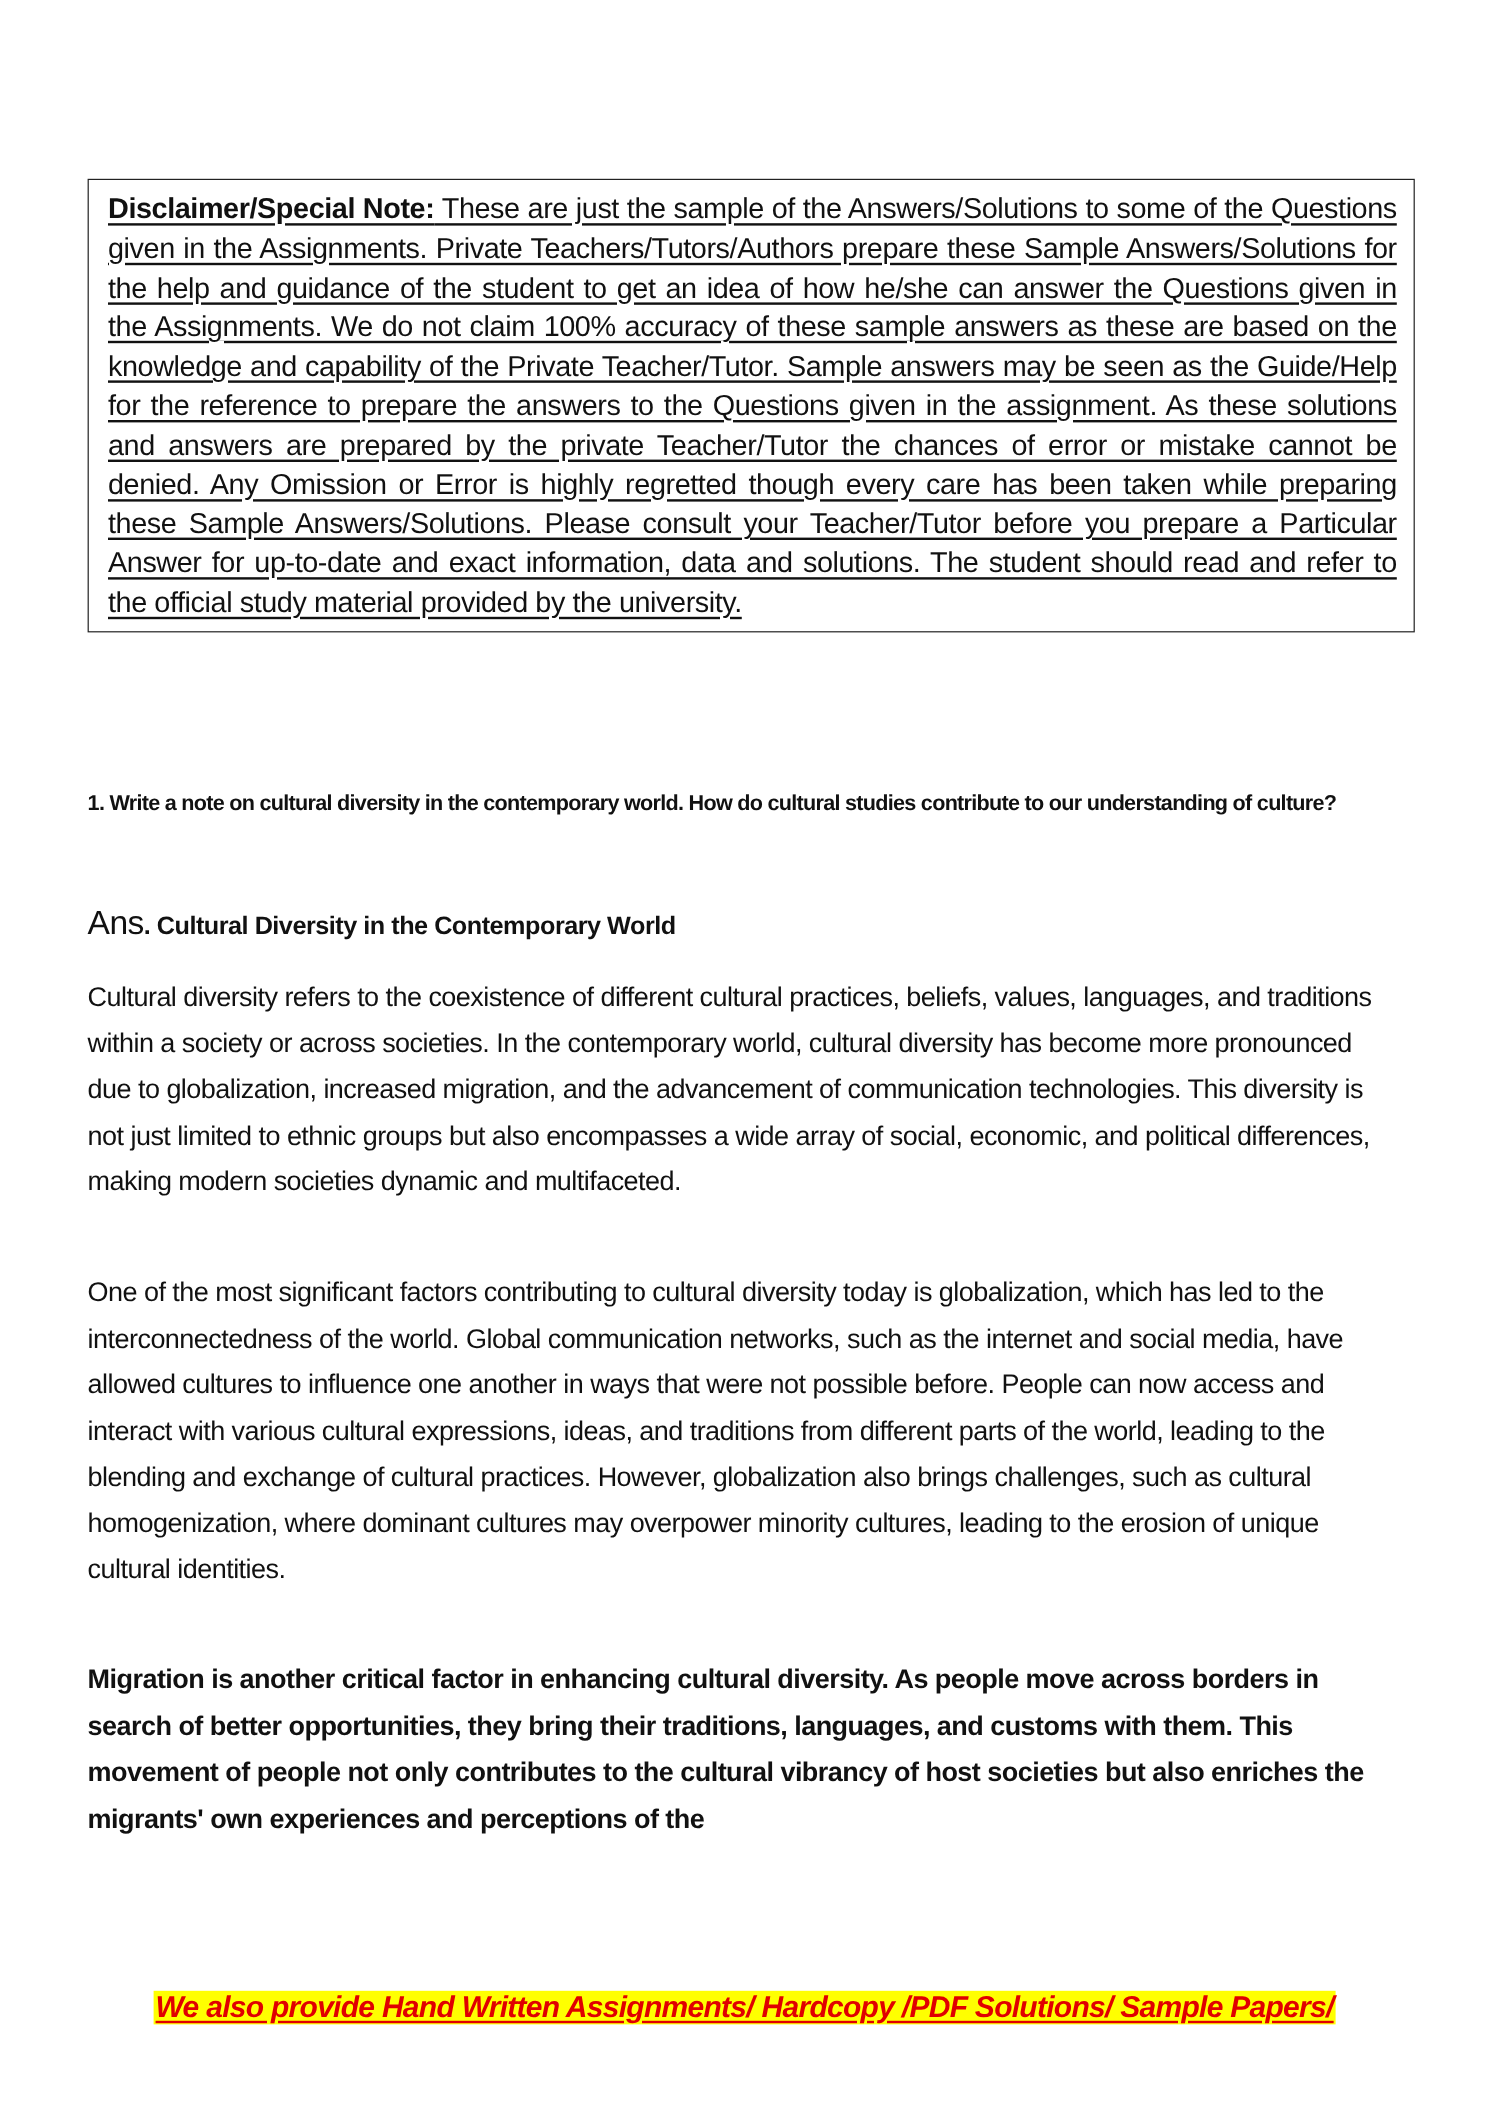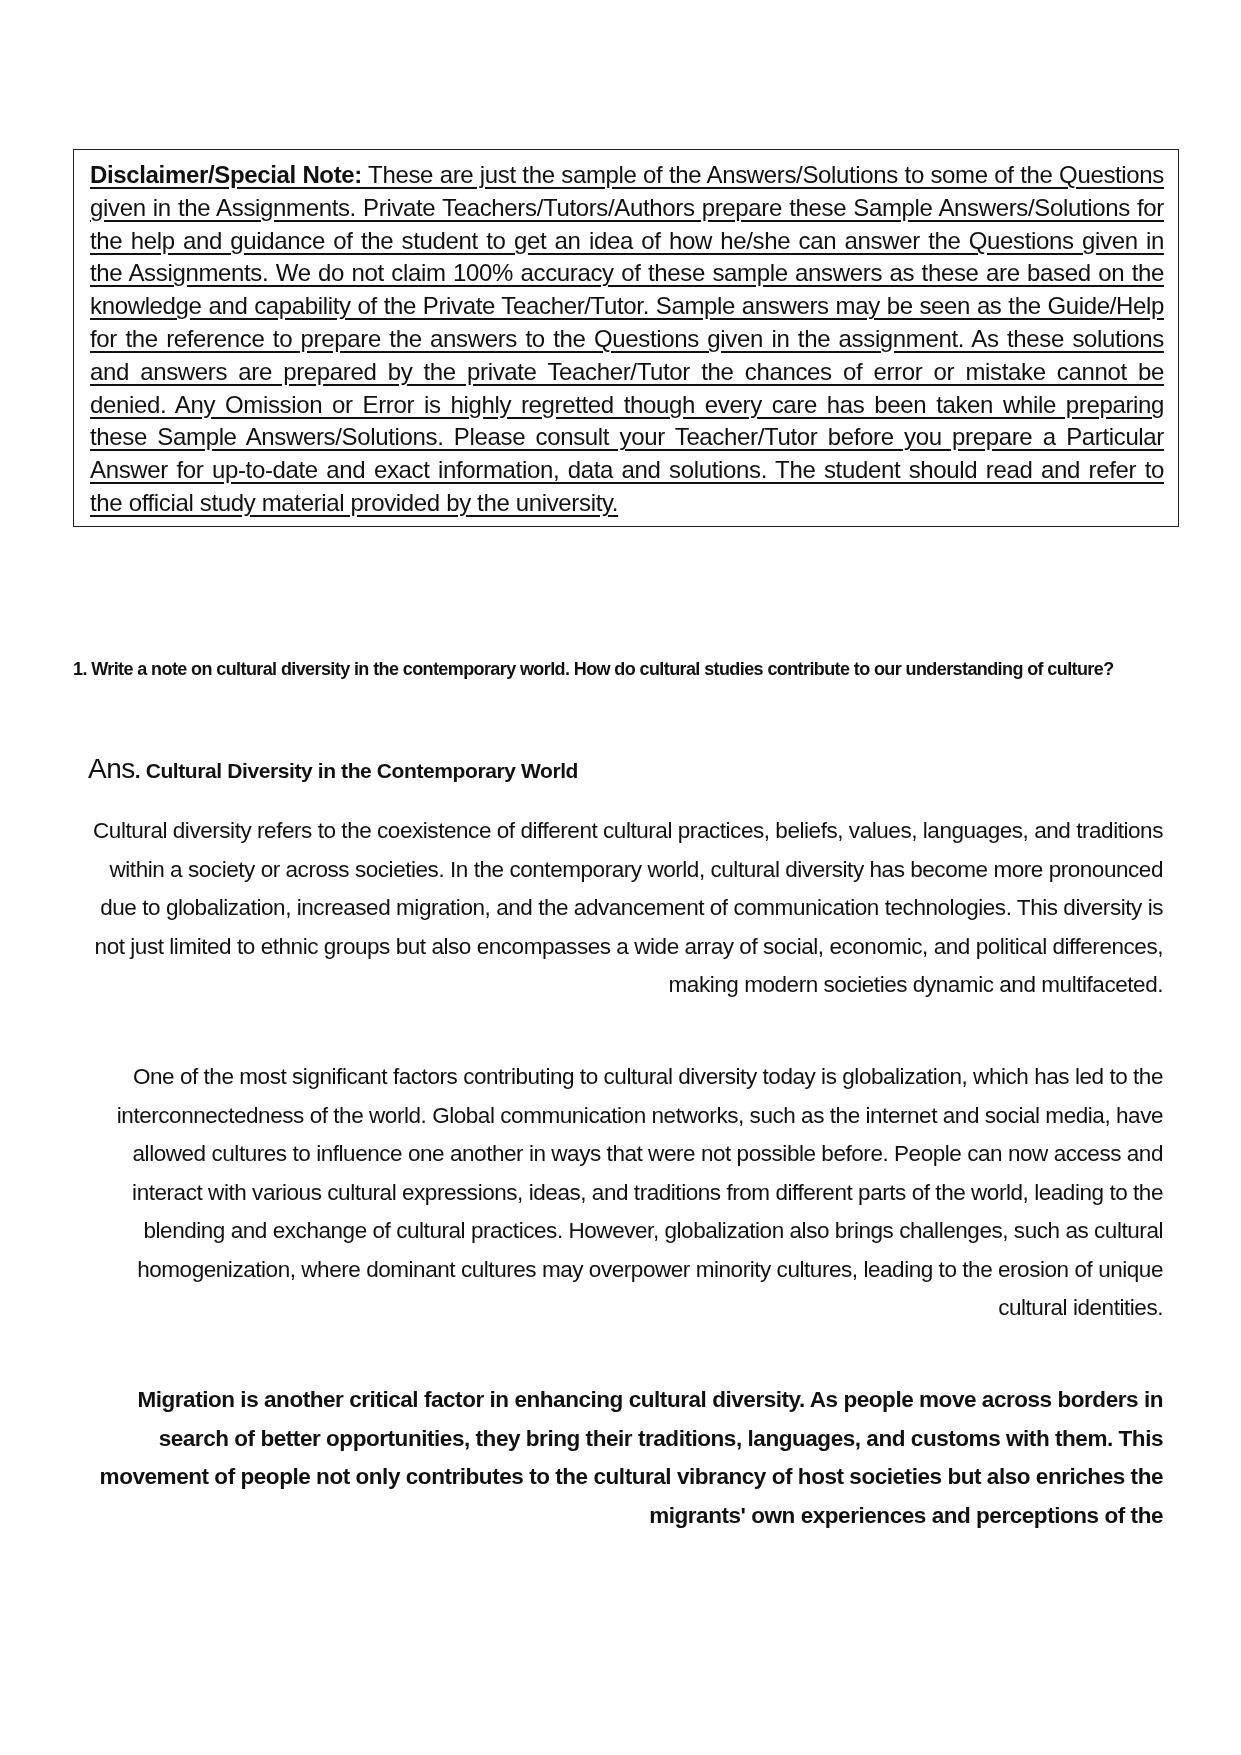--- a/index.html
+++ b/index.html
@@ -12,25 +12,25 @@
   .disclaimer-text {
     font-family: "Liberation Sans", sans-serif; font-size: 24px; line-height: 32.8px;
     text-align: justify; text-decoration: underline; text-underline-offset: 4px;
     letter-spacing: -0.35px; word-spacing: 0px;
   }
   .disclaimer-text .lbl { font-weight: bold; }
   .question {
     position: absolute; left: 73px; top: 647px; width: 1090px;
     font-size: 18px; font-weight: bold; line-height: 44px; letter-spacing: -0.6px;
   }
-  .ans-line { position: absolute; left: 73px; top: 753px; font-size: 21px; font-weight: bold; letter-spacing: -0.4px; margin-left: 15px; }
+  .ans-line { position: absolute; left: 73px; top: 753px; font-size: 21px; font-weight: bold; letter-spacing: -0.4px; }
   .ans-line .ans-lbl { font-size: 28px; font-weight: normal; letter-spacing: -0.5px; }
   .para {
     position: absolute; left: 73px; width: 1090px;
-    font-size: 22.5px; line-height: 38.5px; letter-spacing: -0.45px; margin: 0; text-align: right;
+    font-size: 22.5px; line-height: 38.5px; letter-spacing: -0.45px; margin: 0;
   }
   .p1 { top: 812px; }
   .p2 { top: 1058px; }
   .p3 { top: 1381px; font-weight: bold; }
   .promo {
     position: absolute; left: 0; top: 1656px; width: 1241px; text-align: center;
     font-size: 25px; font-weight: bold; font-style: italic; line-height: 34px; letter-spacing: -0.6px;
     color: #e00000;
   }
   .promo span { background: #ffff00; text-decoration: underline; text-decoration-color: #e00000; text-underline-offset: 3px; padding: 0 2px; }
@@ -44,14 +44,14 @@
 
 <div class="question">1. Write a note on cultural diversity in the contemporary world. How do cultural studies contribute to our understanding of culture?</div>
 
 <div class="ans-line"><span class="ans-lbl">Ans</span><span>. </span><span>Cultural Diversity in the Contemporary World</span></div>
 
 <p class="para p1">Cultural diversity refers to the coexistence of different cultural practices, beliefs, values, languages, and traditions within a society or across societies. In the contemporary world, cultural diversity has become more pronounced due to globalization, increased migration, and the advancement of communication technologies. This diversity is not just limited to ethnic groups but also encompasses a wide array of social, economic, and political differences, making modern societies dynamic and multifaceted.</p>
 <p class="para p2">One of the most significant factors contributing to cultural diversity today is globalization, which has led to the interconnectedness of the world. Global communication networks, such as the internet and social media, have allowed cultures to influence one another in ways that were not possible before. People can now access and interact with various cultural expressions, ideas, and traditions from different parts of the world, leading to the blending and exchange of cultural practices. However, globalization also brings challenges, such as cultural homogenization, where dominant cultures may overpower minority cultures, leading to the erosion of unique cultural identities.</p>
 <p class="para p3">Migration is another critical factor in enhancing cultural diversity. As people move across borders in search of better opportunities, they bring their traditions, languages, and customs with them. This movement of people not only contributes to the cultural vibrancy of host societies but also enriches the migrants' own experiences and perceptions of the</p>
 
 <div class="promo">
-  <br>
+  <span>We also provide Hand Written Assignments/ Hardcopy /PDF Solutions/ Sample Papers/</span><br>
 </div>
 
 </body></html>

